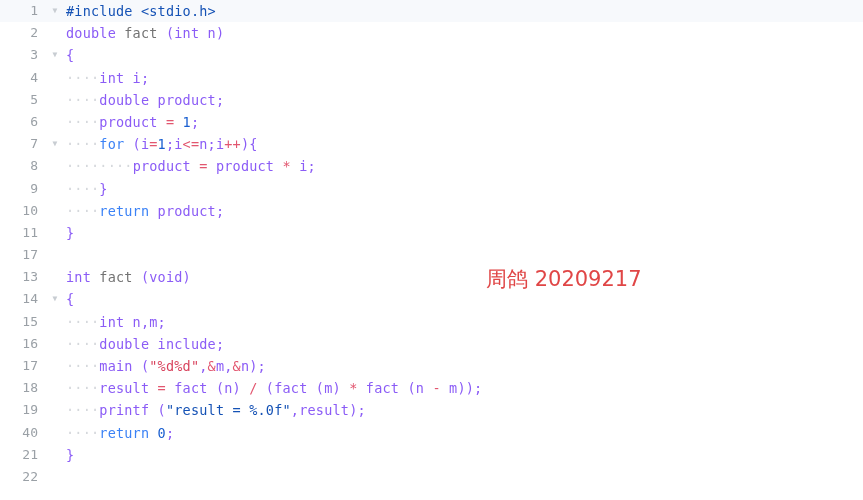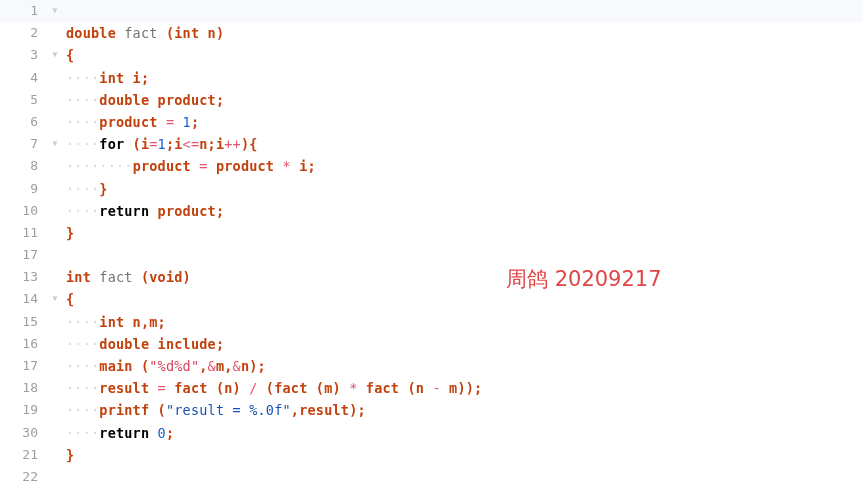--- a/index.html
+++ b/index.html
@@ -65,24 +65,24 @@
 
   .code-text {
     position: absolute;
     left: 66px;
     top: 0;
     color: #24292e;
     letter-spacing: 0.2px;
   }
 
   
-  .t-plain   { color: #c2410c; font-weight: bold; }
+  .t-plain   { color: #8b5cf6; }
   .t-pre     { color: #1552b5; }   
   .t-fn      { color: #737373; }   
-  .t-kw      { color: #000000; font-weight: bold; }   
+  .t-kw      { color: #3b82f6; }   
   .t-op      { color: #e2566f; }   
   .t-num     { color: #1a5fd0; }   
   .t-str-red { color: #d9455f; }   
   .t-str-blue{ color: #1552b5; }   
   .ws        { color: #d5d8dc; }   
 
   .watermark {
     position: absolute;
     color: #e04646;
     font-family: "DejaVu Sans", "Liberation Sans", sans-serif;
@@ -90,37 +90,37 @@
     font-weight: 500;
     white-space: pre;
     user-select: none;
   }
 </style>
 </head>
 <body>
 
 <div id="editor">
   <div class="code-area" id="code-area">
-      <div class="line current"><span class="gutter-num">1</span><span class="fold">▼</span></div>
+      <div class="line current"><span class="gutter-num">1</span><span class="fold">▼</span><span class="code-text"><span class="t-pre">#include &lt;stdio.h&gt;</span></span></div>
       <div class="line"><span class="gutter-num">2</span><span class="code-text"><span class="t-plain">double </span><span class="t-fn">fact</span><span class="t-plain"> (int n)</span></span></div>
       <div class="line"><span class="gutter-num">3</span><span class="fold">▼</span><span class="code-text"><span class="t-plain">{</span></span></div>
       <div class="line"><span class="gutter-num">4</span><span class="code-text"><span class="ws">····</span><span class="t-plain">int i;</span></span></div>
       <div class="line"><span class="gutter-num">5</span><span class="code-text"><span class="ws">····</span><span class="t-plain">double product;</span></span></div>
       <div class="line"><span class="gutter-num">6</span><span class="code-text"><span class="ws">····</span><span class="t-plain">product </span><span class="t-op">=</span><span class="t-plain"> </span><span class="t-num">1</span><span class="t-plain">;</span></span></div>
       <div class="line"><span class="gutter-num">7</span><span class="fold">▼</span><span class="code-text"><span class="ws">····</span><span class="t-kw">for</span><span class="t-plain"> (i</span><span class="t-op">=</span><span class="t-num">1</span><span class="t-plain">;i</span><span class="t-op">&lt;=</span><span class="t-plain">n;i</span><span class="t-op">++</span><span class="t-plain">){</span></span></div>
       <div class="line"><span class="gutter-num">8</span><span class="code-text"><span class="ws">········</span><span class="t-plain">product </span><span class="t-op">=</span><span class="t-plain"> product </span><span class="t-op">*</span><span class="t-plain"> i;</span></span></div>
       <div class="line"><span class="gutter-num">9</span><span class="code-text"><span class="ws">····</span><span class="t-plain">}</span></span></div>
       <div class="line"><span class="gutter-num">10</span><span class="code-text"><span class="ws">····</span><span class="t-kw">return</span><span class="t-plain"> product;</span></span></div>
       <div class="line"><span class="gutter-num">11</span><span class="code-text"><span class="t-plain">}</span></span></div>
       <div class="line"><span class="gutter-num">17</span><span class="code-text"></span></div>
       <div class="line"><span class="gutter-num">13</span><span class="code-text"><span class="t-plain">int </span><span class="t-fn">fact</span><span class="t-plain"> (void)</span></span></div>
       <div class="line"><span class="gutter-num">14</span><span class="fold">▼</span><span class="code-text"><span class="t-plain">{</span></span></div>
       <div class="line"><span class="gutter-num">15</span><span class="code-text"><span class="ws">····</span><span class="t-plain">int n,m;</span></span></div>
       <div class="line"><span class="gutter-num">16</span><span class="code-text"><span class="ws">····</span><span class="t-plain">double include;</span></span></div>
       <div class="line"><span class="gutter-num">17</span><span class="code-text"><span class="ws">····</span><span class="t-plain">main (</span><span class="t-str-red">"%d%d"</span><span class="t-plain">,</span><span class="t-op">&amp;</span><span class="t-plain">m,</span><span class="t-op">&amp;</span><span class="t-plain">n);</span></span></div>
       <div class="line"><span class="gutter-num">18</span><span class="code-text"><span class="ws">····</span><span class="t-plain">result </span><span class="t-op">=</span><span class="t-plain"> fact (n) </span><span class="t-op">/</span><span class="t-plain"> (fact (m) </span><span class="t-op">*</span><span class="t-plain"> fact (n </span><span class="t-op">-</span><span class="t-plain"> m));</span></span></div>
       <div class="line"><span class="gutter-num">19</span><span class="code-text"><span class="ws">····</span><span class="t-plain">printf (</span><span class="t-str-blue">"result = %.0f"</span><span class="t-plain">,result);</span></span></div>
-      <div class="line"><span class="gutter-num">30</span><span class="code-text"><span class="ws">····</span><span class="t-kw">return</span><span class="t-plain"> </span><span class="t-num">0</span><span class="t-plain">;</span></span></div>
+      <div class="line"><span class="gutter-num">40</span><span class="code-text"><span class="ws">····</span><span class="t-kw">return</span><span class="t-plain"> </span><span class="t-num">0</span><span class="t-plain">;</span></span></div>
       <div class="line"><span class="gutter-num">21</span><span class="code-text"><span class="t-plain">}</span></span></div>
       <div class="line"><span class="gutter-num">22</span><span class="code-text"></span></div>
     </div>
-  <div class="watermark" id="watermark" style="left: 486px; top: 265px; margin-left: 20px;">周鸽 20209217</div>
+  <div class="watermark" id="watermark" style="left: 486px; top: 265px;">周鸽 20209217</div>
 </div>
 
 </body></html>

